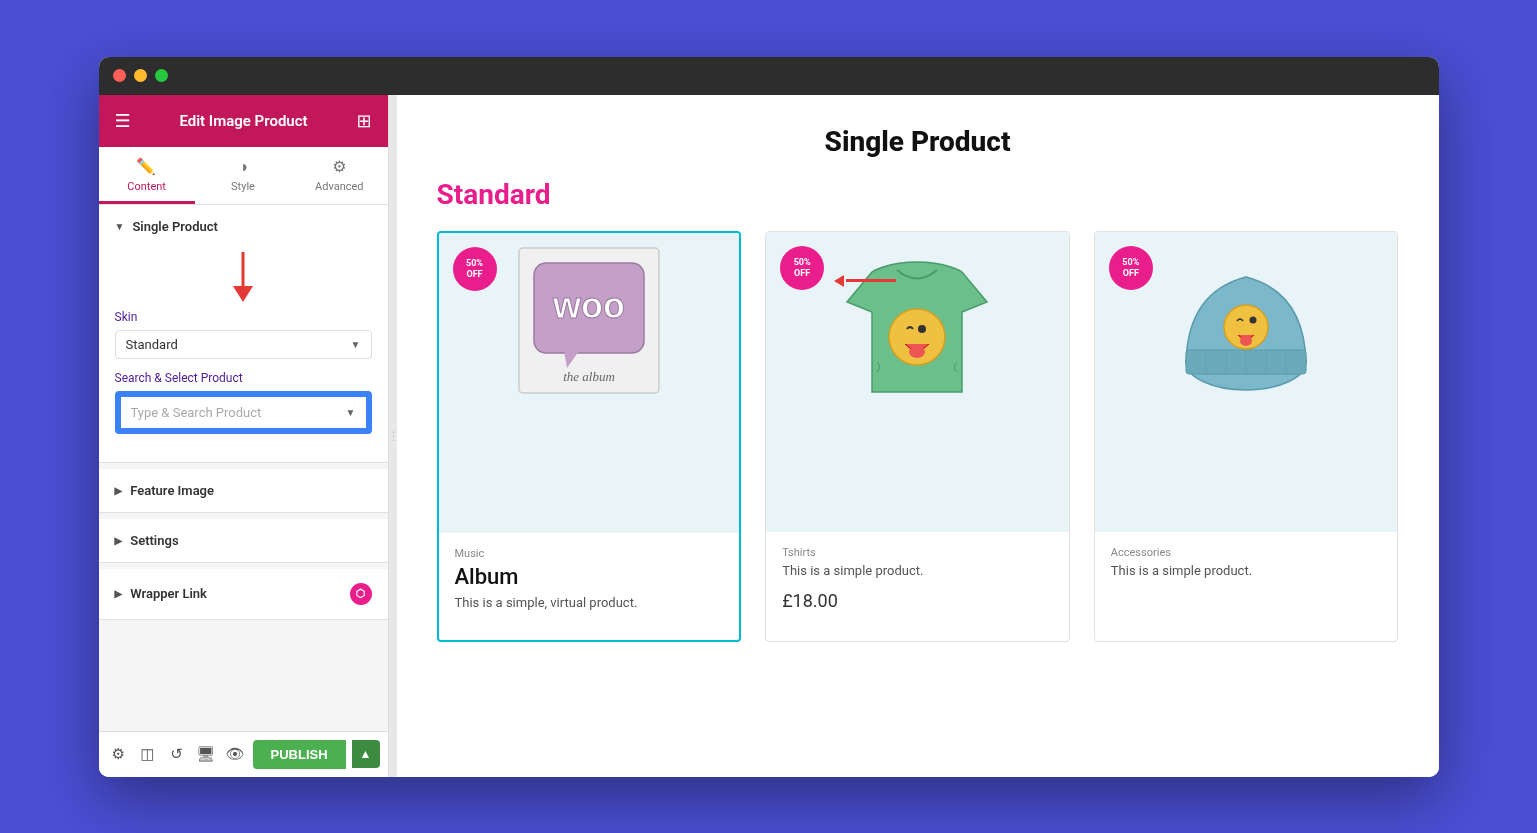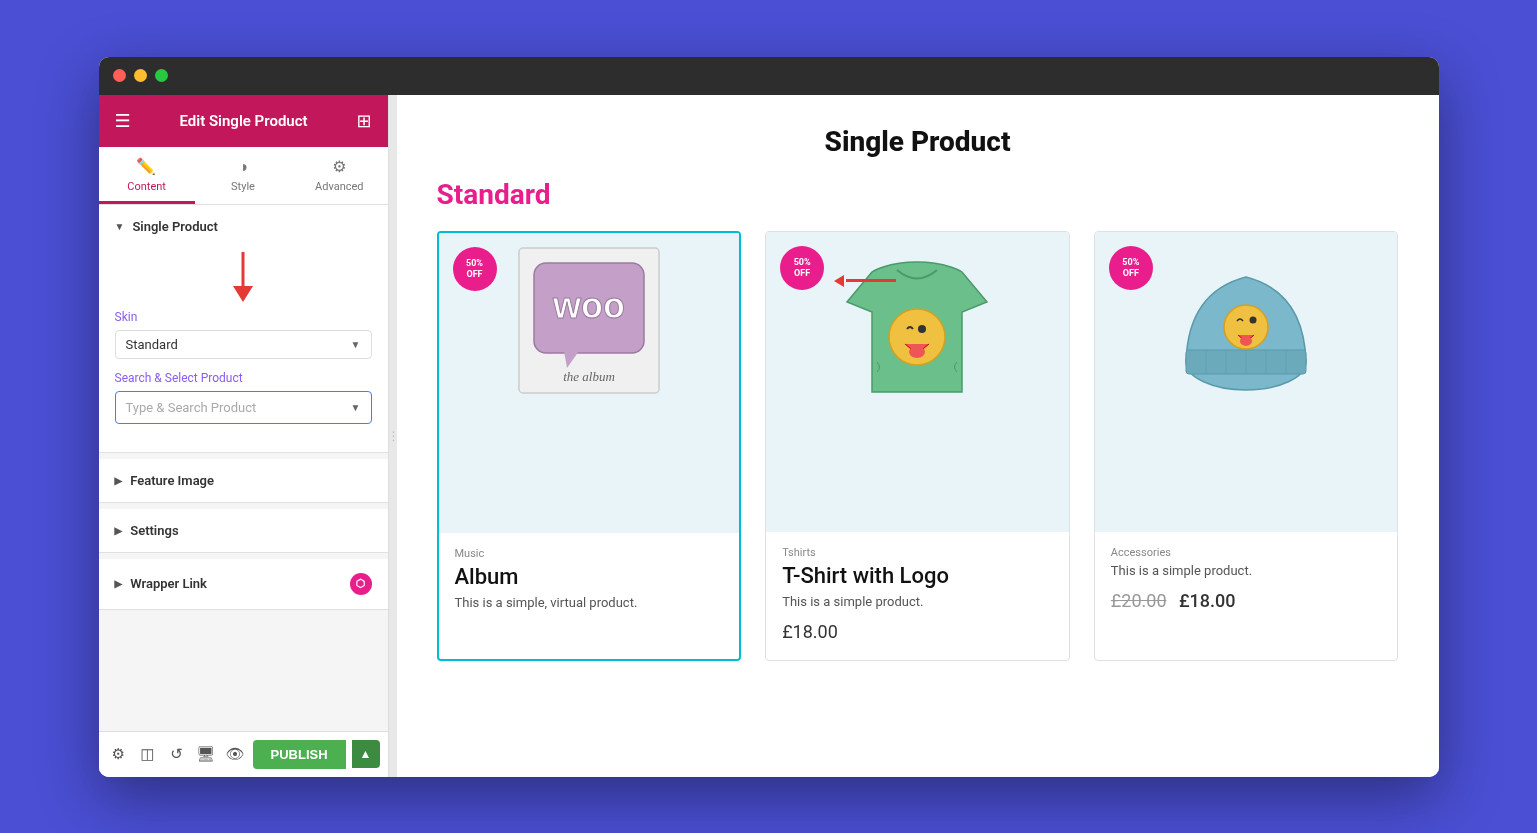--- a/index.html
+++ b/index.html
@@ -124,39 +124,39 @@
       color: #555;
     }
     .section-body {
       padding: 0 16px 16px;
     }
     .field-row {
       margin-bottom: 12px;
     }
     .field-label {
       font-size: 12px;
-      color: #8b5cf6;
+      color: #4c1d95;
       margin-bottom: 6px;
     }
     .skin-select {
       display: flex;
       align-items: center;
       border: 1px solid #ddd;
       border-radius: 4px;
       background: #fff;
       padding: 6px 10px;
       font-size: 13px;
       color: #333;
       justify-content: space-between;
       cursor: pointer;
     }
     .search-select {
       display: flex;
       align-items: center;
-      border: 1px solid #3b82f6;
+      border: 6px solid #3b82f6;
       border-radius: 4px;
       background: #fff;
       padding: 8px 10px;
       font-size: 13px;
       color: #aaa;
       justify-content: space-between;
       cursor: pointer;
     }
     .arrow-down { font-size: 10px; color: #666; }
     .red-arrow-down {
@@ -368,21 +368,21 @@
       <div class="tb-btn green"></div>
     </div>
   </div>
 
   <div class="app-body">
 
     <div class="sidebar">
 
       <div class="sidebar-header">
         <span class="hamburger-icon">☰</span>
-        <span class="sidebar-header-title">Edit Single Product</span>
+        <span class="sidebar-header-title">Edit Image Product</span>
         <span class="grid-icon">⊞</span>
       </div>
 
       <div class="sidebar-tabs">
         <div class="sidebar-tab active">
           <span class="tab-icon">✏️</span>
           <span>Content</span>
         </div>
         <div class="sidebar-tab">
           <span class="tab-icon">◑</span>
@@ -529,21 +529,20 @@
               <path d="M78,112 Q90,125 102,112" fill="#e55" stroke="#c00" stroke-width="1"></path>
 
               <ellipse cx="90" cy="120" rx="8" ry="6" fill="#e55"></ellipse>
 
               <path d="M50,130 Q55,135 50,140" fill="none" stroke="#4a9a6a" stroke-width="1"></path>
               <path d="M130,130 Q125,135 130,140" fill="none" stroke="#4a9a6a" stroke-width="1"></path>
             </svg>
           </div>
           <div class="product-info">
             <div class="product-category">Tshirts</div>
-            <div class="product-name">T-Shirt with Logo</div>
             <div class="product-desc">This is a simple product.</div>
             <div class="product-price">
               <span>£18.00</span>
             </div>
           </div>
         </div>
 
         <div class="product-card">
           <div class="product-image-wrap">
             <div class="badge">
@@ -571,23 +570,19 @@
 
               <circle cx="97" cy="88" r="3.5" fill="#333"></circle>
 
               <path d="M82,103 Q90,112 98,103" fill="#e55" stroke="#c00" stroke-width="1"></path>
               <ellipse cx="90" cy="109" rx="6" ry="5" fill="#e55"></ellipse>
             </svg>
           </div>
           <div class="product-info">
             <div class="product-category">Accessories</div>
             <div class="product-desc">This is a simple product.</div>
-            <div class="product-price">
-              <span class="price-old">£20.00</span>
-              <span class="price-new">£18.00</span>
-            </div>
           </div>
         </div>
 
       </div>
     </div>
   </div>
 </div>
 
 </body></html>

